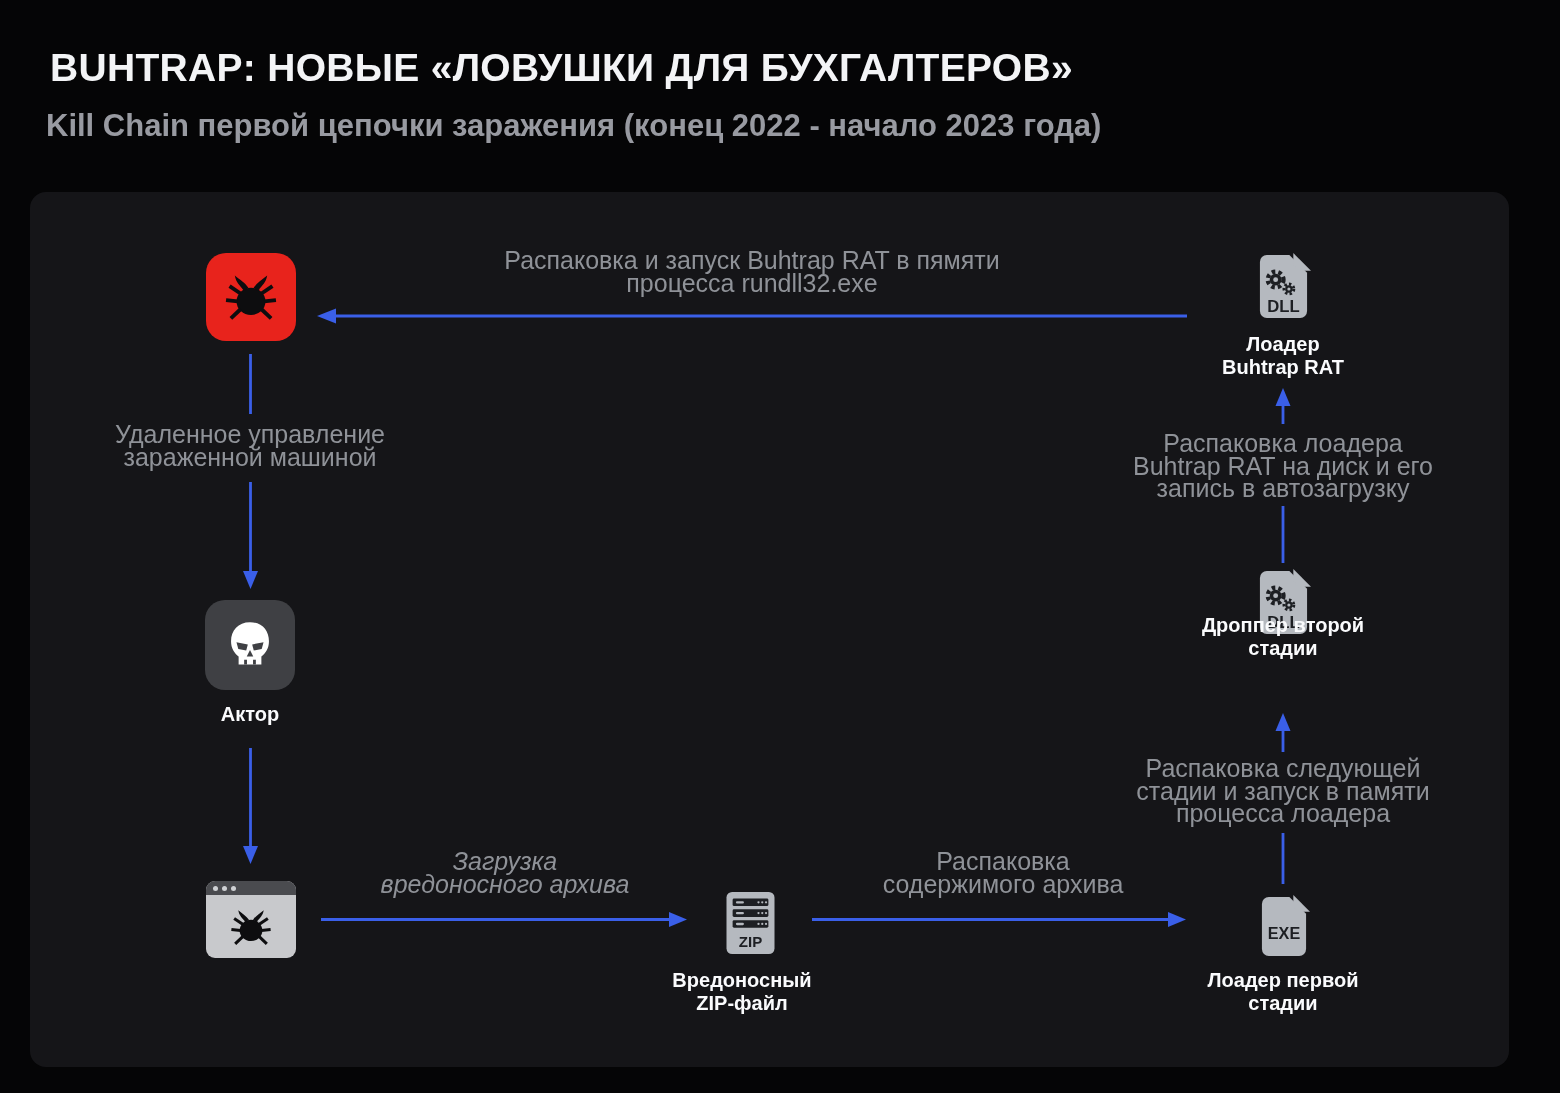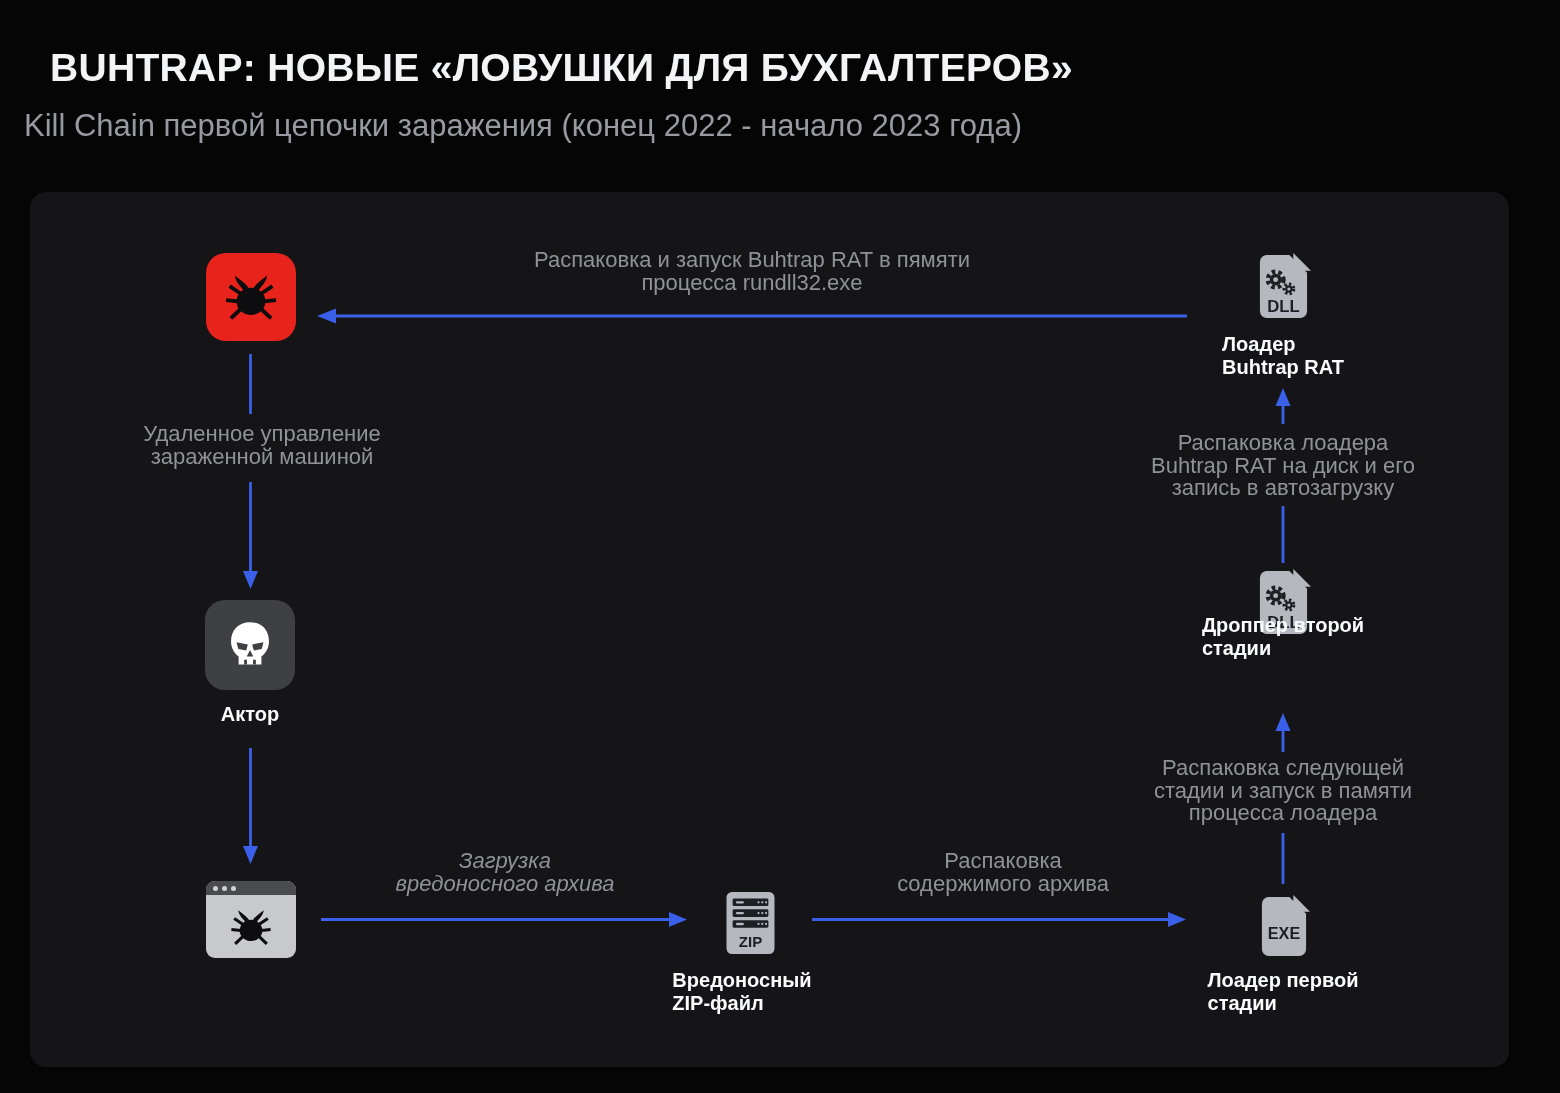--- a/index.html
+++ b/index.html
@@ -7,22 +7,22 @@
     width:1560px;height:1093px;position:relative;overflow:hidden;
     background:#050506;
     font-family:"Liberation Sans", sans-serif;
     -webkit-font-smoothing:antialiased;
   }
   .page-title{
     position:absolute;left:40px;top:36px;margin:10px;
     font-size:39px;font-weight:700;letter-spacing:.3px;color:#f3f4f6;
   }
   .page-subtitle{
-    position:absolute;left:24px;top:108px;margin:0;
-    font-size:31px;font-weight:400;color:#989aa1;
+    position:absolute;left:46px;top:108px;margin:0;
+    font-size:31px;font-weight:700;color:#989aa1;
   }
   .panel{
     position:absolute;left:30px;top:192px;width:1479px;height:875px;
     background:#151518;border-radius:16px;
   }
   .edges-svg{position:absolute;left:0;top:0;width:1560px;height:1093px;pointer-events:none;}
   .edge-line{stroke:#3a5fe8;stroke-width:2.8;fill:none;}
   .edge-head{fill:#3a5fe8;}
 
   .tile{position:absolute;display:flex;align-items:center;justify-content:center;border-radius:20px;}
@@ -39,25 +39,25 @@
   .browser-body{flex:1;display:flex;align-items:center;justify-content:center;}
 
   .file-icon{position:absolute;}
   .file-dll-1{left:1256px;top:253px;}
   .file-dll-2{left:1256px;top:569px;}
   .file-exe{left:1258px;top:895px;}
   .file-zip{left:725px;top:891px;}
 
   .node-label{
     position:absolute;transform:translateX(-50%);
-    text-align:left;color:#fafbfd;font-size:20px;font-weight:700;line-height:22.5px;white-space:nowrap;
+    text-align:center;color:#fafbfd;font-size:20px;font-weight:700;line-height:22.5px;white-space:nowrap;
   }
   .edge-label{
     position:absolute;transform:translateX(-50%);
-    text-align:center;color:#8f9298;font-size:22px;font-weight:500;line-height:22.5px;white-space:nowrap;
+    text-align:center;color:#8f9298;font-size:25px;font-weight:500;line-height:22.5px;white-space:nowrap;
   }
   .node-label span,.edge-label span{display:block;}
   .svg-badge{font-family:"Liberation Sans", sans-serif;font-weight:700;}
 </style>
 </head>
 <body>
 
 <h1 class="page-title">BUHTRAP: НОВЫЕ «ЛОВУШКИ ДЛЯ БУХГАЛТЕРОВ»</h1>
 <p class="page-subtitle">Kill Chain первой цепочки заражения (конец 2022 - начало 2023 года)</p>
 
@@ -214,21 +214,21 @@
 </div>
 <div class="node-label" style="left:742px;top:969px;">
   <span>Вредоносный</span>
   <span>ZIP-файл</span>
 </div>
 
 <div class="edge-label" style="left:752px;top:249px;">
   <span>Распаковка и запуск Buhtrap RAT в пямяти</span>
   <span>процесса rundll32.exe</span>
 </div>
-<div class="edge-label" style="left:250px;top:423px;margin-left:12px;">
+<div class="edge-label" style="left:250px;top:423px;">
   <span>Удаленное управление</span>
   <span>зараженной машиной</span>
 </div>
 <div class="edge-label" style="left:1283px;top:432px;">
   <span>Распаковка лоадера</span>
   <span>Buhtrap RAT на диск и его</span>
   <span>запись в автозагрузку</span>
 </div>
 <div class="edge-label" style="left:1283px;top:757px;">
   <span>Распаковка следующей</span>

